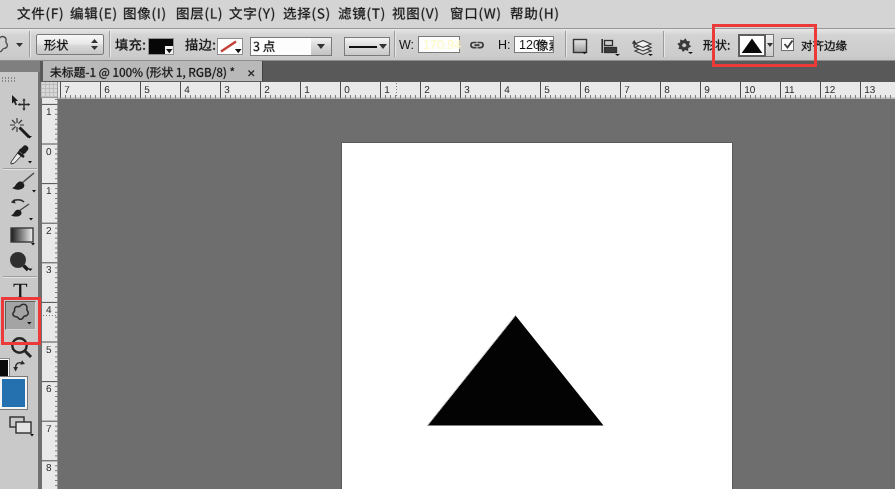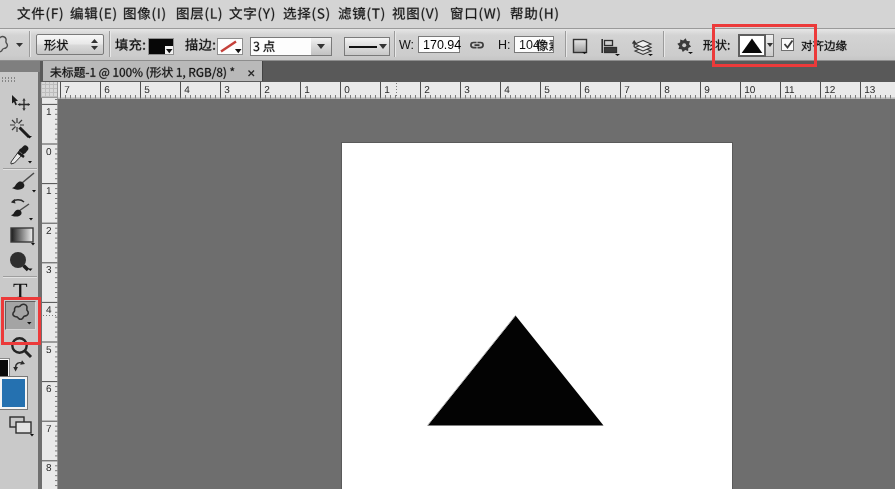--- a/index.html
+++ b/index.html
@@ -143,27 +143,27 @@
       <path d="M0 0h8l-4 5z" fill="#333"></path>
     </svg>
     <div class="abs" style="left:344px;top:37px;width:46px;height:19px;background:linear-gradient(#f4f4f4,#ddd 50%,#c8c8c8);border:1px solid #7a7a7a;box-sizing:border-box"></div>
     <div class="abs" style="left:349px;top:45.5px;width:28px;height:2.5px;background:#111"></div>
     <svg class="abs" style="left:379px;top:44px" width="9" height="6">
       <path d="M0 0h8l-4 5z" fill="#333"></path>
     </svg>
     <div class="abs" style="left:394px;top:31px;width:1px;height:26px;background:#9b9b9b;border-right:1px solid #e8e8e8"></div>
     <div class="abs" style="left:399px;top:38px;font-size:12.5px;color:#111">W:</div>
     <div class="abs" style="left:418px;top:36px;width:42px;height:17px;background:#fdfdfd;border:1px solid #7a7a7a;box-sizing:border-box"></div>
-    <div class="abs" style="left:423px;top:38px;font-size:12.5px;color:#000000">170.94</div>
+    <div class="abs" style="left:423px;top:38px;font-size:12.5px;color:#fef9c3">170.94</div>
     <svg class="abs" style="left:469px;top:39px" width="16" height="12">
       <path d="M7.5 3.5 H4.5 a2.6 2.6 0 0 0 0 5.2 H7.5 M8.5 8.7 H11.5 a2.6 2.6 0 0 0 0 -5.2 H8.5 M5.5 6.1 H10.5" fill="none" stroke="#3d3d3d" stroke-width="1.7"></path>
     </svg>
     <div class="abs" style="left:498px;top:38px;font-size:12.5px;color:#111">H:</div>
     <div class="abs" style="left:514px;top:36px;width:40px;height:17px;background:#fdfdfd;border:1px solid #7a7a7a;box-sizing:border-box;overflow:hidden"></div>
-    <div class="abs" style="left:519px;top:38px;font-size:12.5px;color:#111">104</div>
+    <div class="abs" style="left:519px;top:38px;font-size:12.5px;color:#111">120</div>
     <svg style="position:absolute;left:536px;top:38px;overflow:hidden" width="17" height="18">
       <path transform="translate(0,12)" d="M6.1 -8.9H8.3C8.1 -8.5 7.9 -8.1 7.6 -7.9H5.2C5.6 -8.2 5.8 -8.5 6.1 -8.9ZM6.1 -10.5C5.6 -9.4 4.6 -8.1 3.2 -7.1C3.4 -7 3.7 -6.7 3.8 -6.5C4 -6.7 4.3 -6.9 4.5 -7.1V-5.2H6.4C5.8 -4.6 4.9 -4.1 3.6 -3.7C3.8 -3.5 4 -3.3 4.1 -3.1C5.2 -3.5 6.1 -3.9 6.7 -4.4C6.9 -4.2 7.1 -4 7.2 -3.8C6.4 -3 4.8 -2.2 3.6 -1.9C3.8 -1.7 4 -1.5 4.1 -1.3C5.2 -1.7 6.6 -2.5 7.6 -3.2C7.7 -3 7.8 -2.8 7.9 -2.6C6.9 -1.5 5 -0.6 3.5 -0.1C3.7 0 3.9 0.3 4 0.6C5.4 0.1 6.9 -0.8 8 -1.8C8.1 -1 8 -0.3 7.7 -0.0C7.6 0.2 7.4 0.2 7.1 0.2C6.9 0.2 6.6 0.2 6.3 0.2C6.4 0.4 6.5 0.8 6.5 1.0C6.8 1 7.1 1 7.3 1.0C7.7 1 8.1 0.9 8.4 0.6C8.9 0.1 9.1 -1.3 8.7 -2.6L9.3 -2.9C9.7 -1.5 10.5 -0.4 11.5 0.3C11.7 0.1 11.9 -0.3 12.1 -0.4C11.2 -1 10.4 -2 10 -3.2C10.5 -3.5 11 -3.8 11.4 -4.0L10.7 -4.6C10.2 -4.2 9.2 -3.7 8.4 -3.2C8.2 -3.8 7.8 -4.4 7.2 -4.8L7.5 -5.2H11.2V-7.9H8.6C8.9 -8.3 9.3 -8.8 9.6 -9.3L9 -9.7L8.8 -9.6H6.6L7 -10.3ZM5.3 -7.1H7.5C7.5 -6.8 7.4 -6.3 7 -5.9H5.3ZM8.3 -7.1H10.4V-5.9H8.0C8.2 -6.3 8.3 -6.8 8.3 -7.1ZM3.3 -10.5C2.6 -8.6 1.5 -6.7 0.4 -5.5C0.5 -5.2 0.8 -4.8 0.9 -4.5C1.3 -4.9 1.6 -5.4 2 -5.9V1.0H2.9V-7.4C3.4 -8.2 3.8 -9.2 4.2 -10.2Z M20.4 -1.1C21.5 -0.6 22.9 0.3 23.5 0.8L24.2 0.2C23.5 -0.3 22.2 -1.1 21.1 -1.6ZM16.2 -1.6C15.4 -0.9 14.2 -0.2 13.1 0.2C13.3 0.3 13.6 0.7 13.8 0.8C14.9 0.3 16.2 -0.5 17 -1.3ZM14.9 -3.7C15.1 -3.8 15.5 -3.8 18 -4.0C16.9 -3.5 15.9 -3.1 15.4 -3.0C14.7 -2.7 14.1 -2.6 13.7 -2.5C13.8 -2.3 13.9 -1.9 13.9 -1.7C14.3 -1.8 14.8 -1.9 18.5 -2.1V-0.1C18.5 0.1 18.4 0.1 18.2 0.1C18 0.1 17.4 0.1 16.6 0.1C16.7 0.3 16.9 0.7 16.9 1.0C17.9 1 18.5 1 18.9 0.8C19.3 0.7 19.4 0.4 19.4 -0.1V-2.1L22.5 -2.3C22.9 -2 23.1 -1.7 23.3 -1.5L24.1 -2.0C23.6 -2.6 22.5 -3.4 21.6 -3.9L20.9 -3.5C21.2 -3.3 21.5 -3.1 21.7 -2.9L16.6 -2.7C18.3 -3.2 20.1 -4 21.8 -4.9L21.1 -5.5C20.6 -5.2 20.1 -4.9 19.6 -4.7L16.7 -4.5C17.4 -4.8 18.1 -5.2 18.7 -5.6L18.4 -5.8H24.4V-6.5H19.2V-7.4H23.1V-8.1H19.2V-8.9H23.8V-9.6H19.2V-10.5H18.3V-9.6H13.8V-8.9H18.3V-8.1H14.5V-7.4H18.3V-6.5H13.2V-5.8H17.6C16.8 -5.3 15.8 -4.9 15.5 -4.7C15.2 -4.6 14.9 -4.5 14.7 -4.5C14.8 -4.2 14.9 -3.9 14.9 -3.7Z" fill="#111" stroke="#111" stroke-width="0.3"></path>
     </svg>
     <div class="abs" style="left:565px;top:31px;width:1px;height:26px;background:#9b9b9b;border-right:1px solid #e8e8e8"></div>
     <svg class="abs" style="left:572px;top:38px" width="18" height="18">
       <rect x="1.5" y="1.5" width="13" height="13" fill="url(#g1)" stroke="#333" stroke-width="1.4"></rect>
       <defs>
         <linearGradient id="g1" x1="0" y1="0" x2="0" y2="1">
           <stop offset="0" stop-color="#e8e8e8"></stop>
           <stop offset="1" stop-color="#9d9d9d"></stop>

